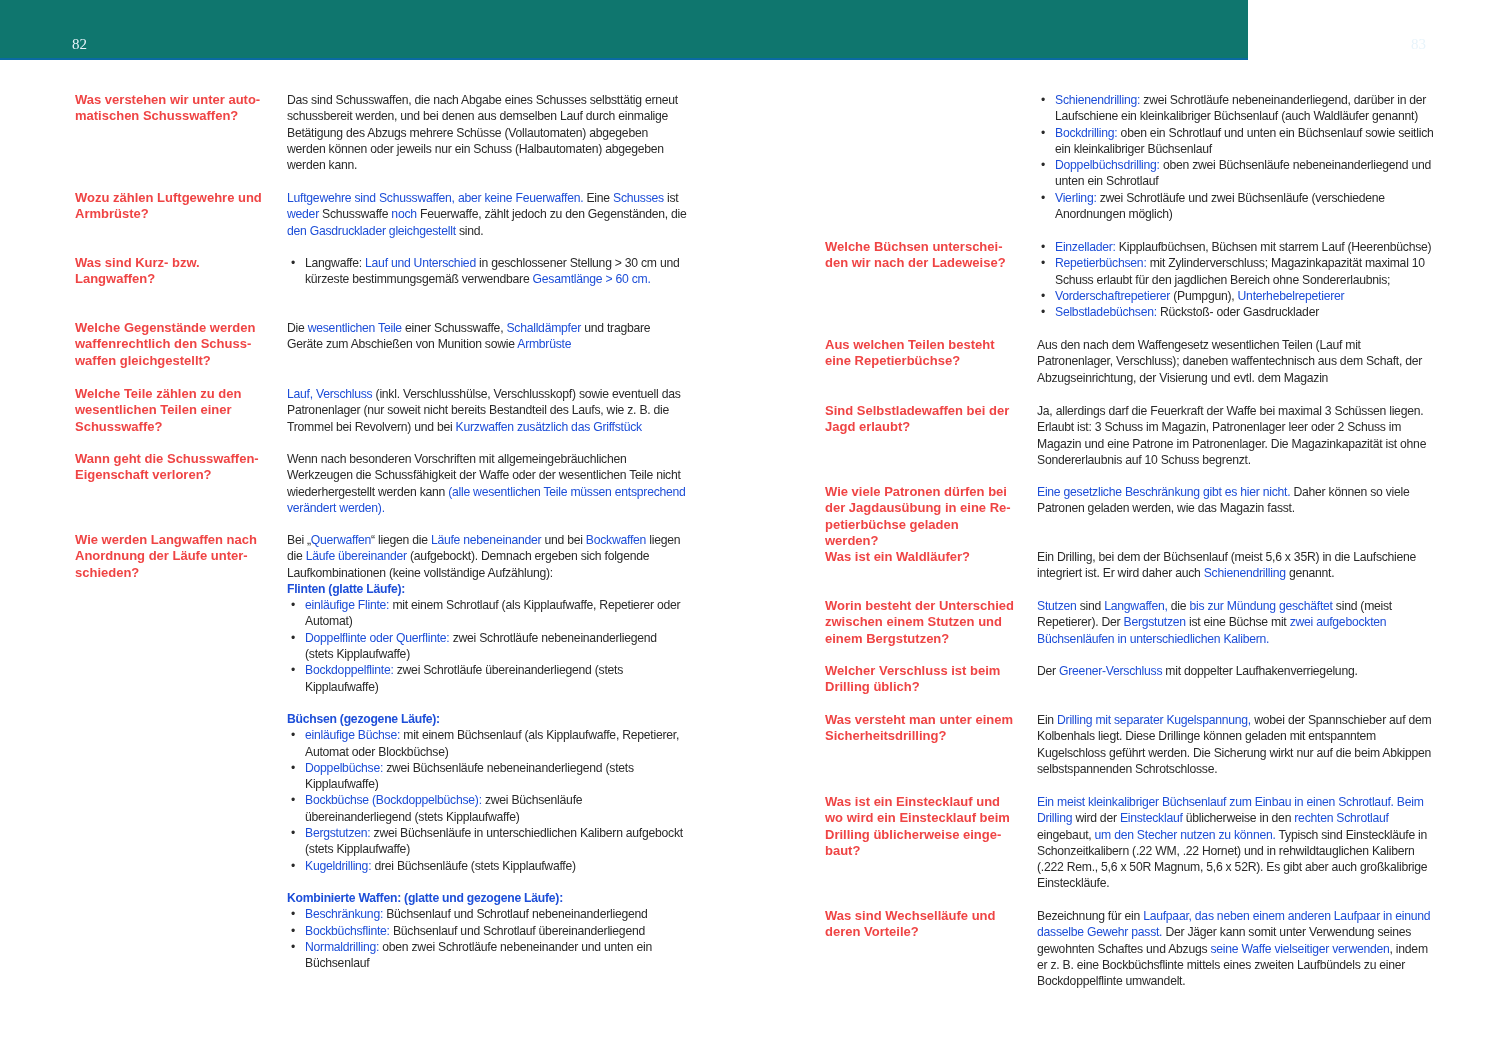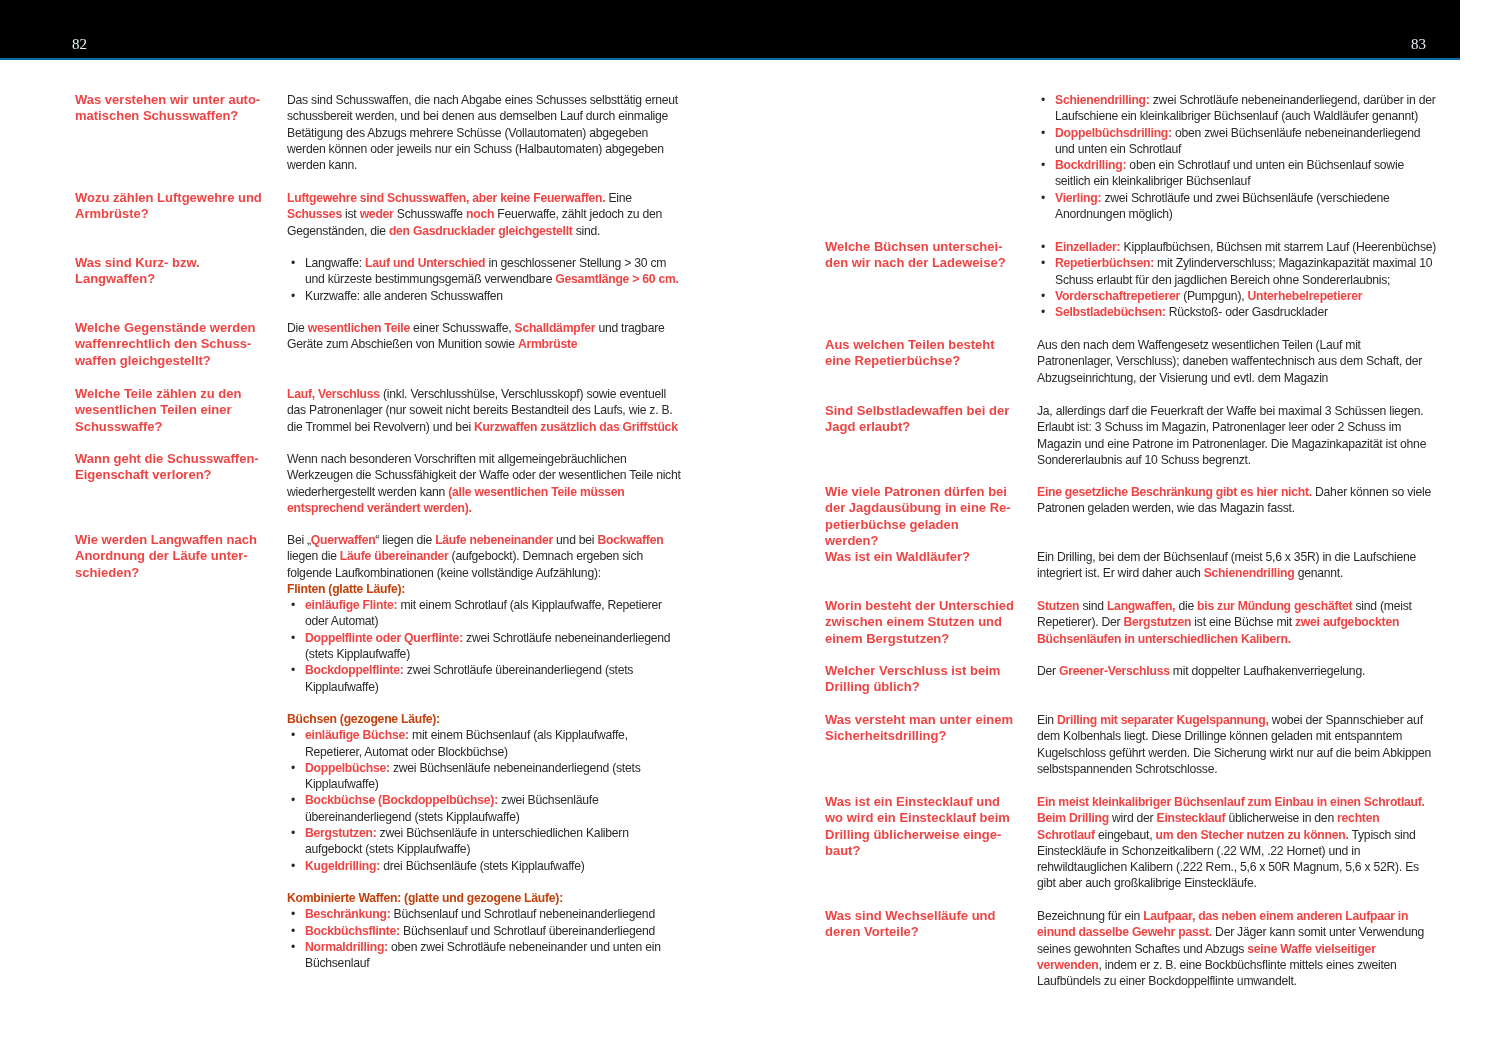--- a/index.html
+++ b/index.html
@@ -1,34 +1,34 @@
 <!DOCTYPE html>
 <html><head>
 <meta charset="utf-8">
 <style>
   html, body { margin:0; padding:0; }
   body { width:1500px; height:1059px; background:#ffffff; position:relative; overflow:hidden;
          font-family:"Liberation Sans", sans-serif; color:#1a1a1a; }
-  .header { position:absolute; left:0; top:0; width:1460px; height:58px; background:#000000;
+  .header { position:absolute; left:0; top:0; width:1248px; height:58px; background:#0f766e;
             border-bottom:2px solid #0a6aa3; }
   .pagenum { position:absolute; top:36px; color:#e8f4fb; font-family:"Liberation Serif", serif; font-size:15px; }
   .pn-left { left:72px; }
   .pn-right { left:1411px; }
   .page { position:absolute; top:92px; }
   .page-left { left:75px; width:620px; }
   .page-right { left:825px; width:620px; }
   .row { position:absolute; left:0; width:620px; }
   .q { position:absolute; left:0; width:190px; font-weight:bold; font-size:13px; line-height:16.3px; color:#ef4444; }
   .a { position:absolute; left:212px; width:400px; font-size:12.2px; line-height:16.3px; color:#2a2a2a;
        letter-spacing:-0.25px; font-family:"Liberation Sans Narrow","Liberation Sans", sans-serif; }
-  .a b { font-weight:bold; color:#ef4444; }
+  .a b { font-weight:normal; color:#1d4ed8; }
   ul { margin:0; padding:0; list-style:none; }
   li { position:relative; padding-left:18px; }
   li::before { content:"•"; position:absolute; left:4px; top:0; }
-  .sub { font-weight:bold; color:#c2410c; }
+  .sub { font-weight:bold; color:#1d4ed8; }
   .gap { height:16px; }
 </style>
 </head>
 <body>
 
 <div class="header">
   <span class="pagenum pn-left">82</span>
   <span class="pagenum pn-right">83</span>
 </div>
 
@@ -39,21 +39,20 @@
   </div>
   <div class="row" style="top:98px">
     <div class="q">Wozu zählen Luftgewehre und Armbrüste?</div>
     <div class="a rich"><b>Luftgewehre sind Schusswaffen, aber keine Feuerwaffen.</b> Eine <b>Schusses</b> ist <b>weder</b> Schusswaffe <b>noch</b> Feuerwaffe, zählt jedoch zu den Gegenständen, die <b>den Gasdrucklader gleichgestellt</b> sind.</div>
   </div>
   <div class="row" style="top:163px">
     <div class="q">Was sind Kurz- bzw. Langwaffen?</div>
     <div class="a">
         <ul>
           <li>Langwaffe: <b>Lauf und Unterschied</b> in geschlossener Stellung &gt; 30 cm und kürzeste bestimmungsgemäß verwendbare <b>Gesamtlänge &gt; 60 cm.</b></li>
-          <li>Kurzwaffe: alle anderen Schusswaffen</li>
         </ul>
       </div>
   </div>
   <div class="row" style="top:228px">
     <div class="q">Welche Gegenstände werden waffenrechtlich den Schuss-waffen gleichgestellt?</div>
     <div class="a">Die <b>wesentlichen Teile</b> einer Schusswaffe, <b>Schalldämpfer</b> und tragbare Geräte zum Abschießen von Munition sowie <b>Armbrüste</b></div>
   </div>
   <div class="row" style="top:294px">
     <div class="q">Welche Teile zählen zu den wesentlichen Teilen einer Schusswaffe?</div>
     <div class="a"><b>Lauf, Verschluss</b> (inkl. Verschlusshülse, Verschlusskopf) sowie eventuell das Patronenlager (nur soweit nicht bereits Bestandteil des Laufs, wie z. B. die Trommel bei Revolvern) und bei <b>Kurzwaffen zusätzlich das Griffstück</b></div>
@@ -90,22 +89,22 @@
         </ul>
     </div>
   </div>
 </div>
 
 <div class="page page-right">
   <div class="row" style="top:0">
     <div class="a">
         <ul>
           <li><b>Schienendrilling:</b> zwei Schrotläufe nebeneinanderliegend, darüber in der Laufschiene ein kleinkalibriger Büchsenlauf (auch Waldläufer genannt)</li>
+          <li><b>Bockdrilling:</b> oben ein Schrotlauf und unten ein Büchsenlauf sowie seitlich ein kleinkalibriger Büchsenlauf</li>
           <li><b>Doppelbüchsdrilling:</b> oben zwei Büchsenläufe nebeneinanderliegend und unten ein Schrotlauf</li>
-          <li><b>Bockdrilling:</b> oben ein Schrotlauf und unten ein Büchsenlauf sowie seitlich ein kleinkalibriger Büchsenlauf</li>
           <li><b>Vierling:</b> zwei Schrotläufe und zwei Büchsenläufe (verschiedene Anordnungen möglich)</li>
         </ul>
       </div>
   </div>
   <div class="row" style="top:147px">
     <div class="q">Welche Büchsen unterschei-den wir nach der Ladeweise?</div>
     <div class="a">
         <ul>
           <li><b>Einzellader:</b> Kipplaufbüchsen, Büchsen mit starrem Lauf (Heerenbüchse)</li>
           <li><b>Repetierbüchsen:</b> mit Zylinderverschluss; Magazinkapazität maximal 10 Schuss erlaubt für den jagdlichen Bereich ohne Sondererlaubnis;</li>

